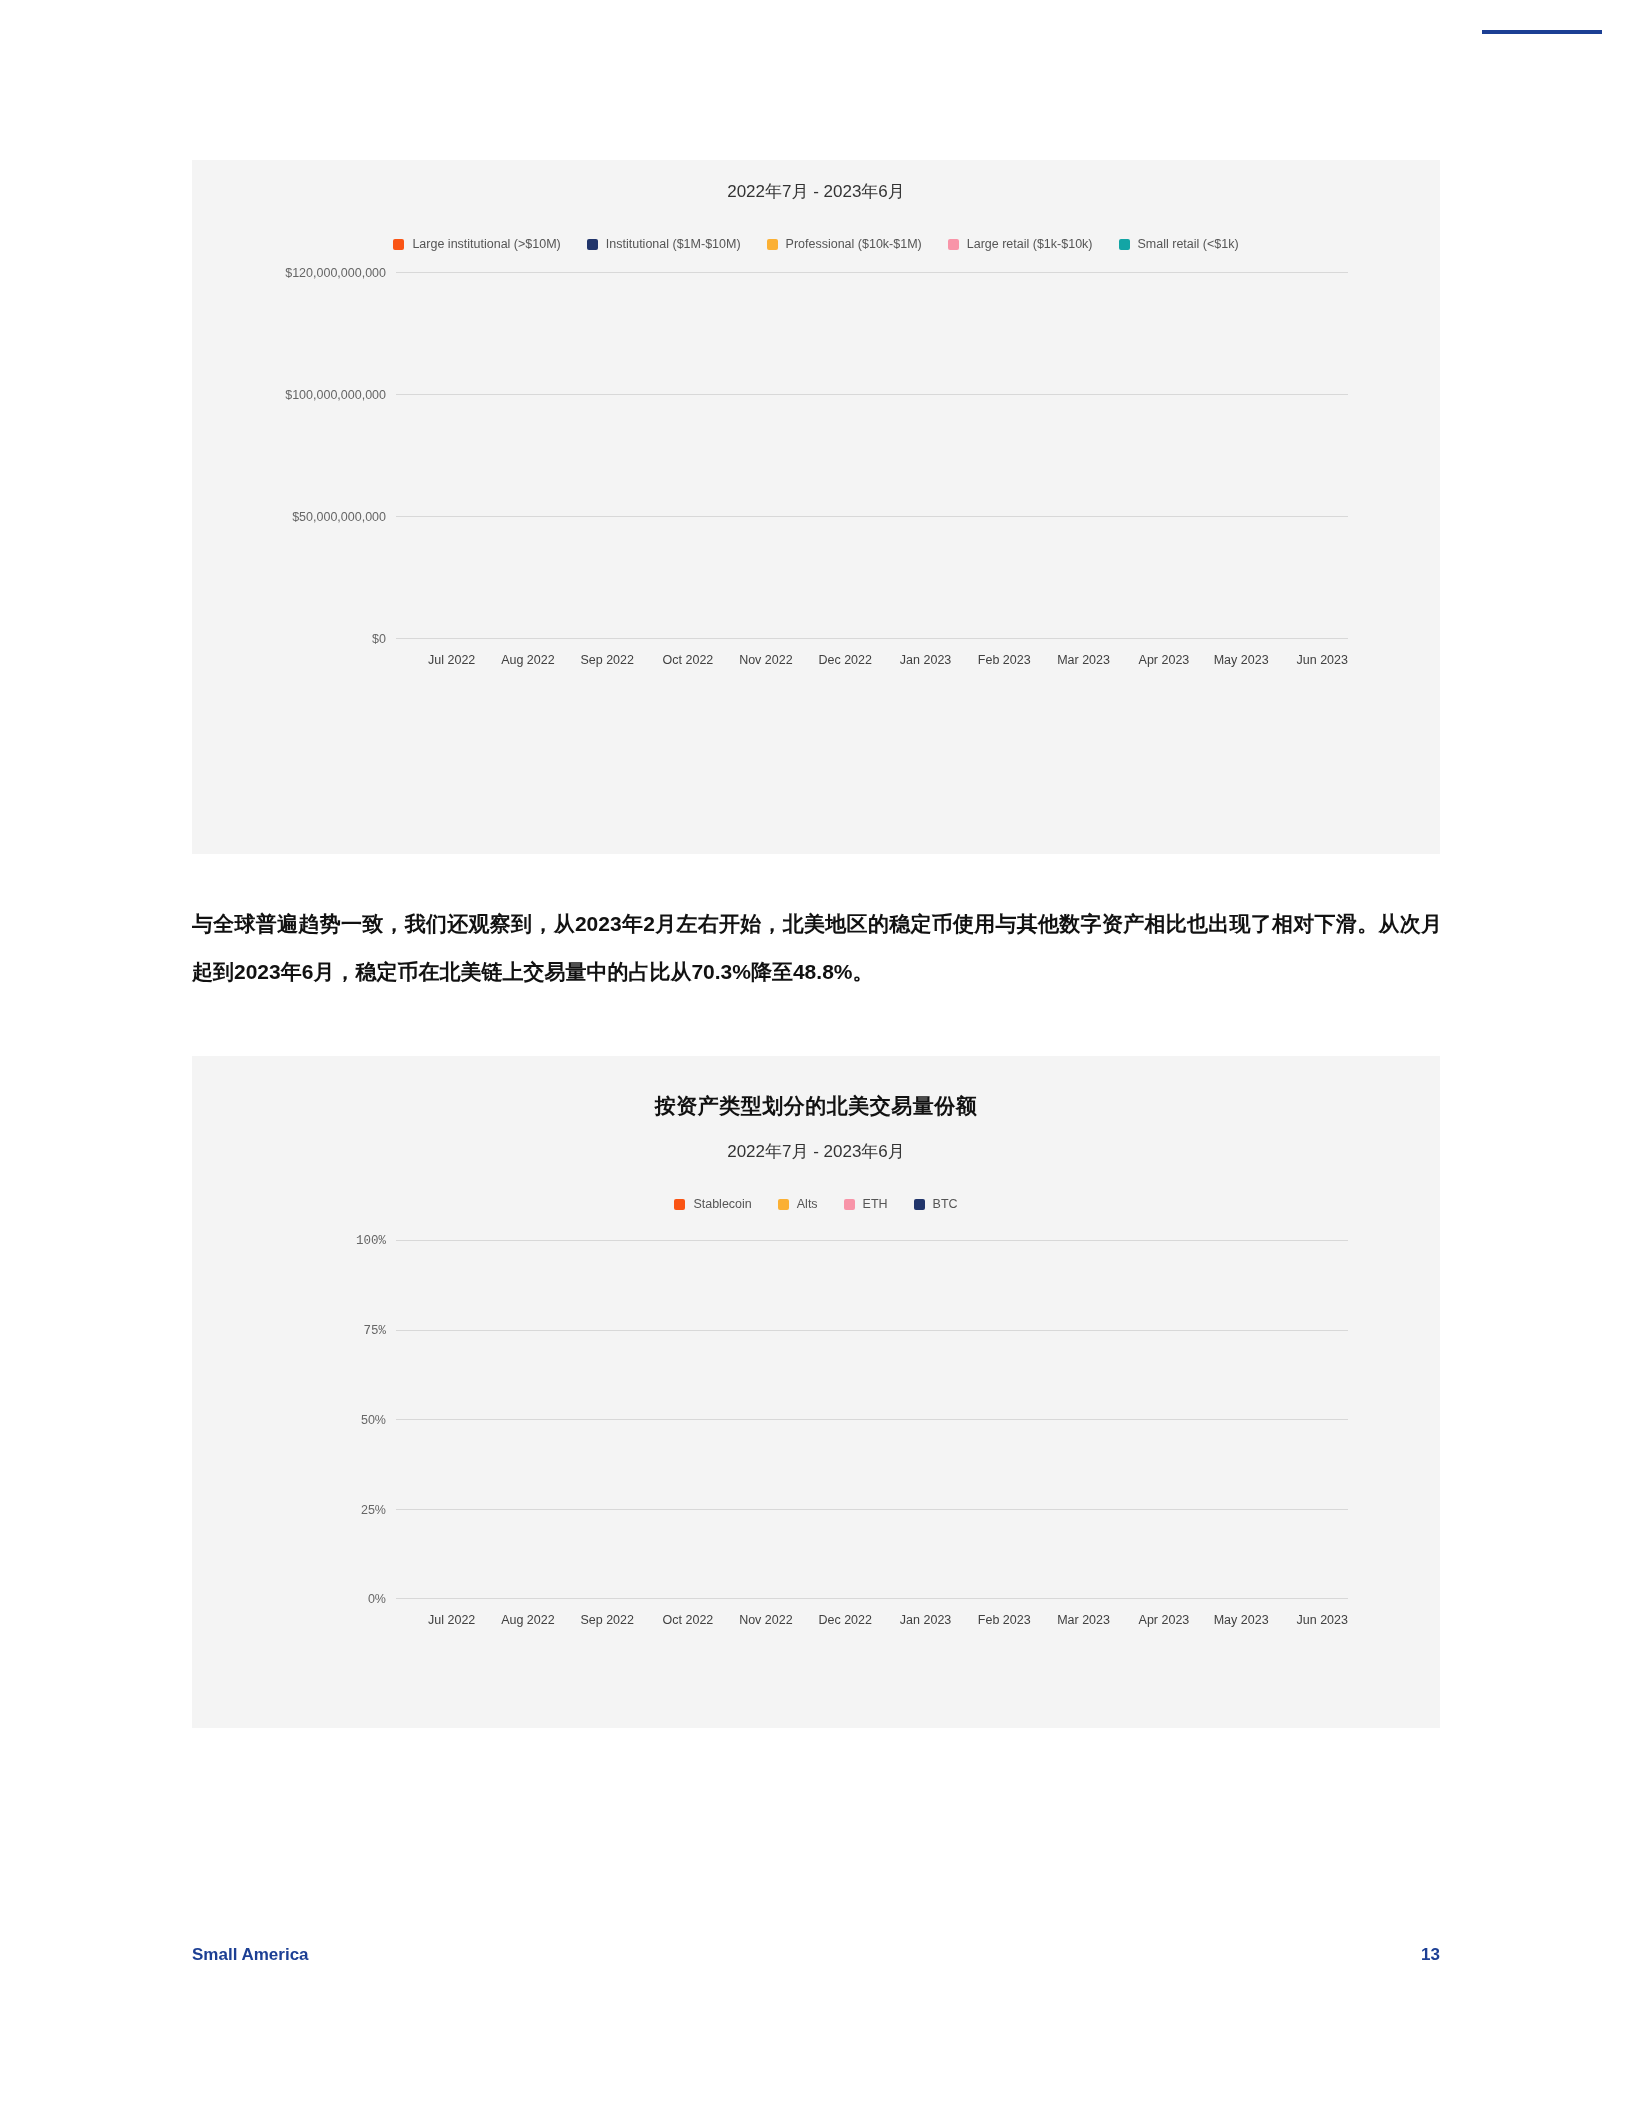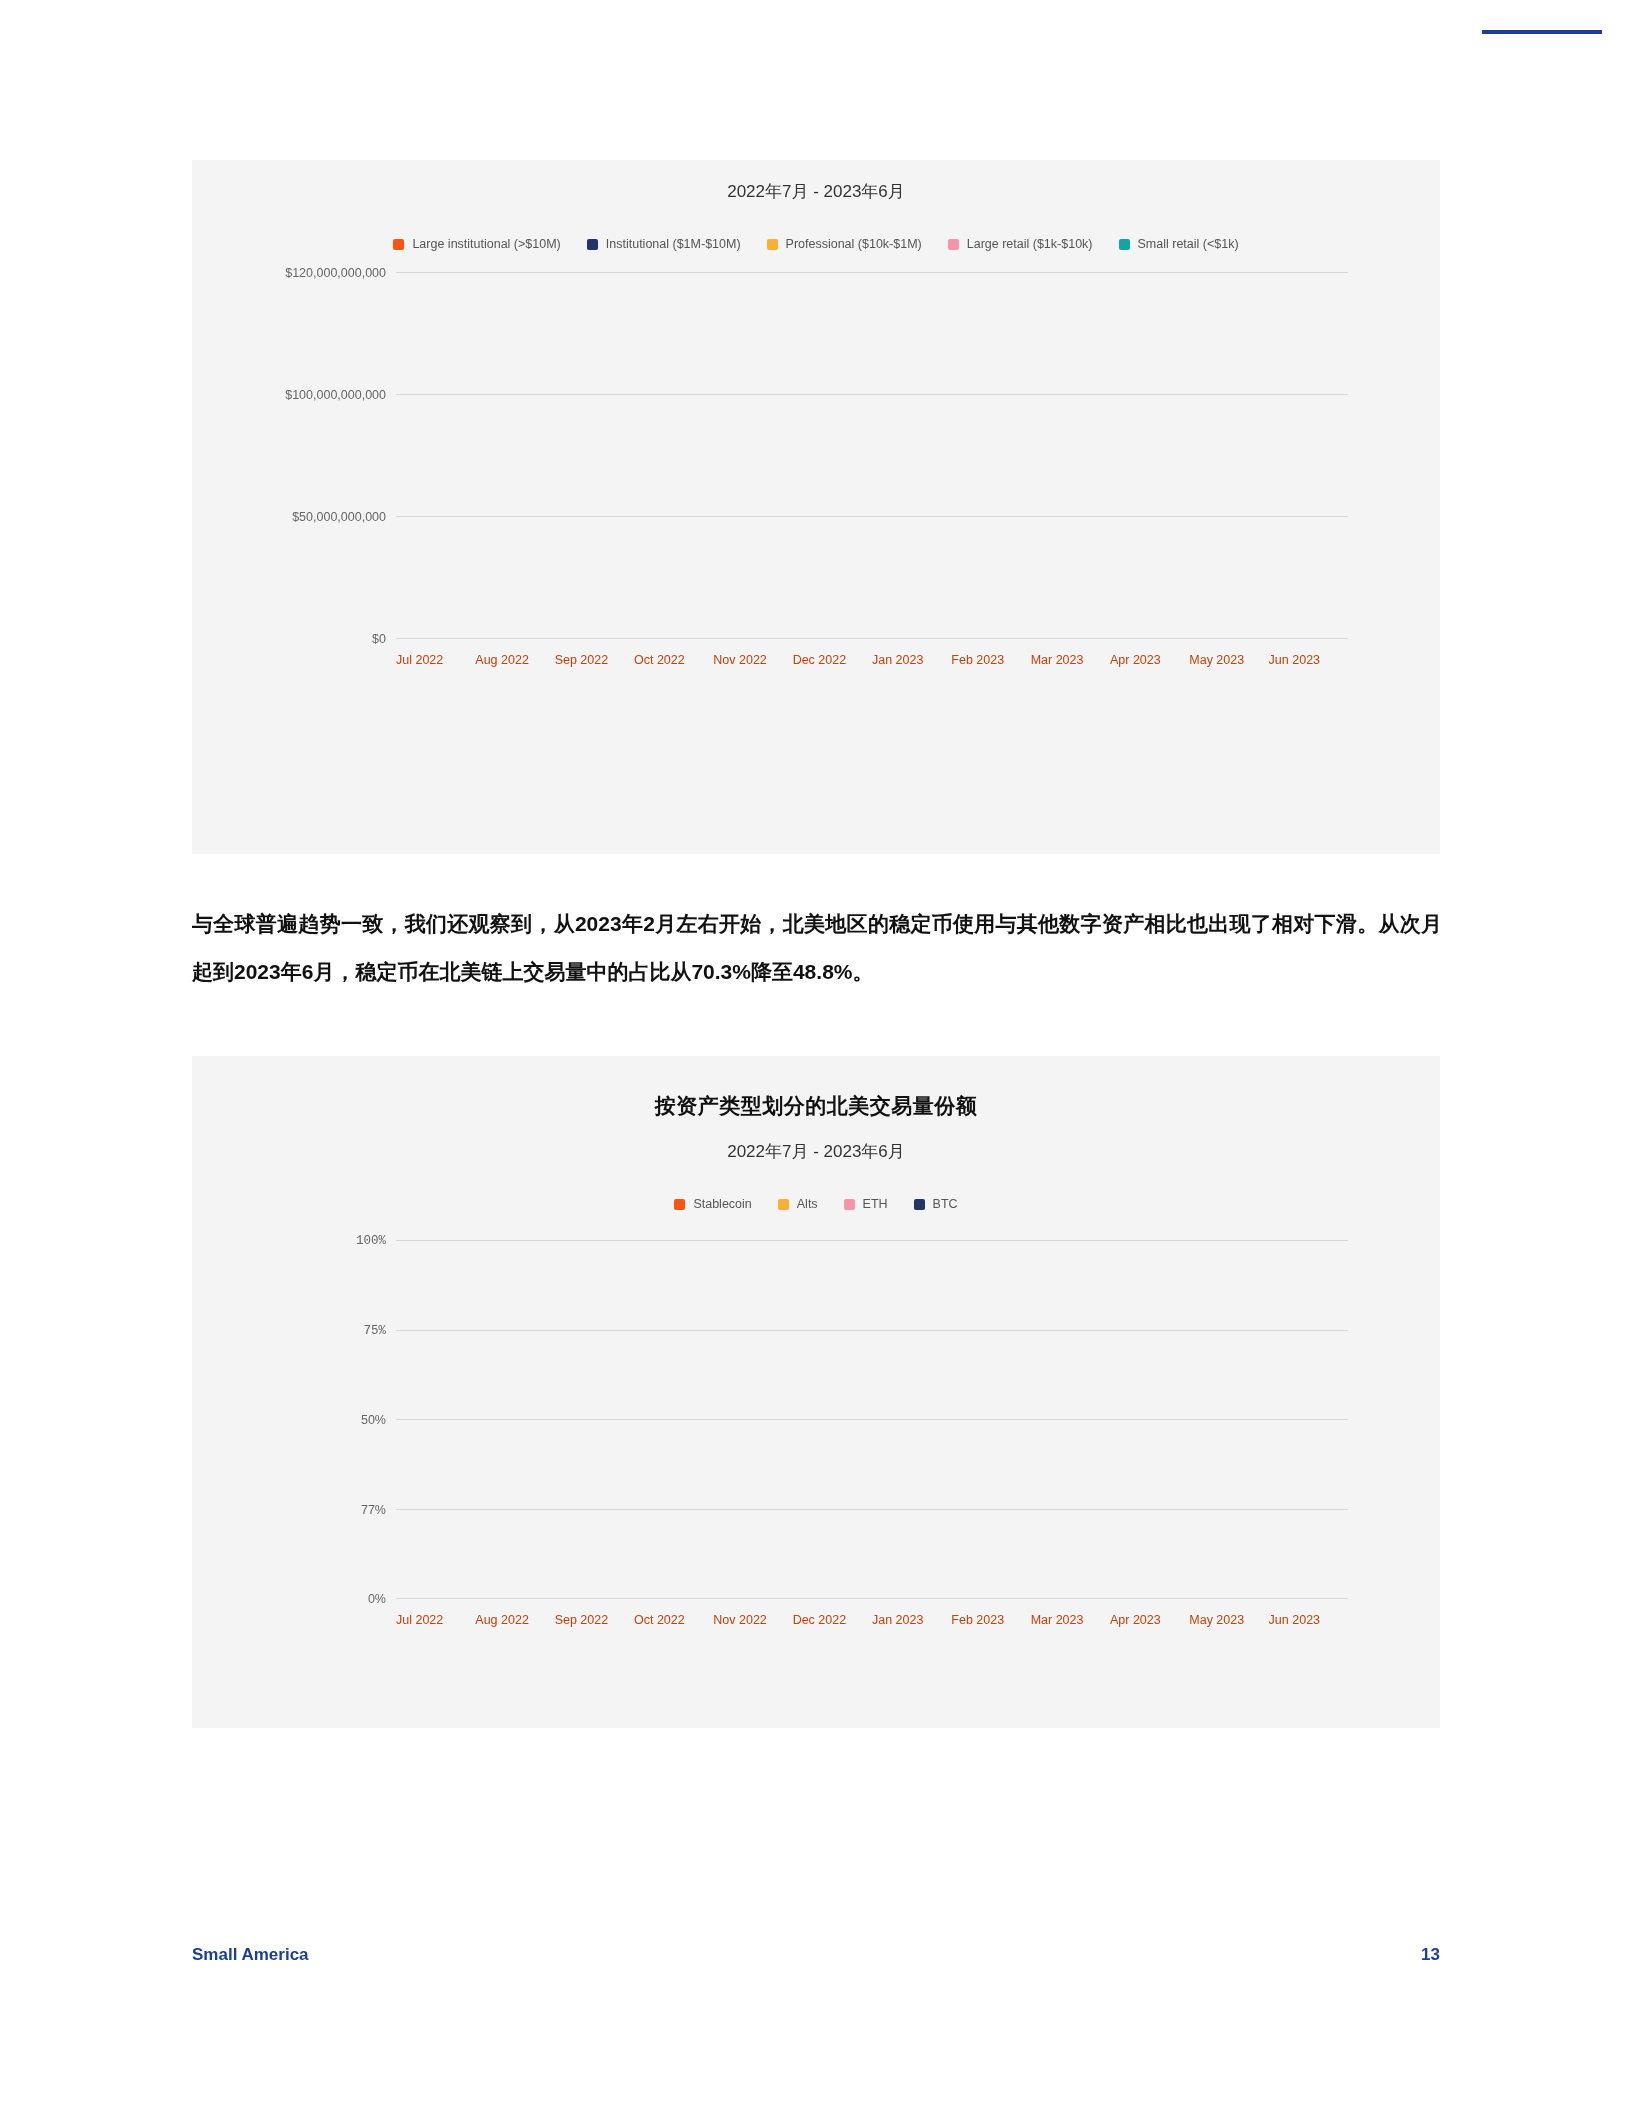--- a/index.html
+++ b/index.html
@@ -152,23 +152,23 @@
   .xlabels {
     position: absolute;
     left: 140px;
     right: 28px;
     bottom: 6px;
     display: flex;
     justify-content: space-between;
   }
   .xlabel {
     flex: 1 1 0;
-    text-align: left;
+    text-align: right;
     font-size: 12.5px;
-    color: #c2410c;
+    color: #404040;
     white-space: nowrap;
   }
   .axis-baseline {
     position: absolute;
     left: 0;
     right: 0;
     bottom: 0;
     height: 1px;
     background: #bdbdbd;
   }
@@ -501,21 +501,21 @@
             </div>
           </div>
         <div class="axis-baseline"></div>
       <div class="gridline" style="bottom: 100%;"></div>
           <div class="ytick" style="bottom: auto; top: 0%; font-family: Liberation Mono, monospace;">100%</div>
           <div class="gridline" style="bottom: 75%;"></div>
           <div class="ytick" style="bottom: auto; top: 25%; font-family: Liberation Mono, monospace;">75%</div>
           <div class="gridline" style="bottom: 50%;"></div>
           <div class="ytick" style="bottom: auto; top: 50%;">50%</div>
           <div class="gridline" style="bottom: 25%;"></div>
-          <div class="ytick" style="bottom: auto; top: 75%;">77%</div>
+          <div class="ytick" style="bottom: auto; top: 75%;">25%</div>
           <div class="gridline" style="bottom: 0%;"></div>
           <div class="ytick" style="bottom: auto; top: 100%;">0%</div>
         </div>
       <div class="xlabels" id="xlabels2">
           <div class="xlabel">Jul 2022</div>
           <div class="xlabel">Aug 2022</div>
           <div class="xlabel">Sep 2022</div>
           <div class="xlabel">Oct 2022</div>
           <div class="xlabel">Nov 2022</div>
           <div class="xlabel">Dec 2022</div>

